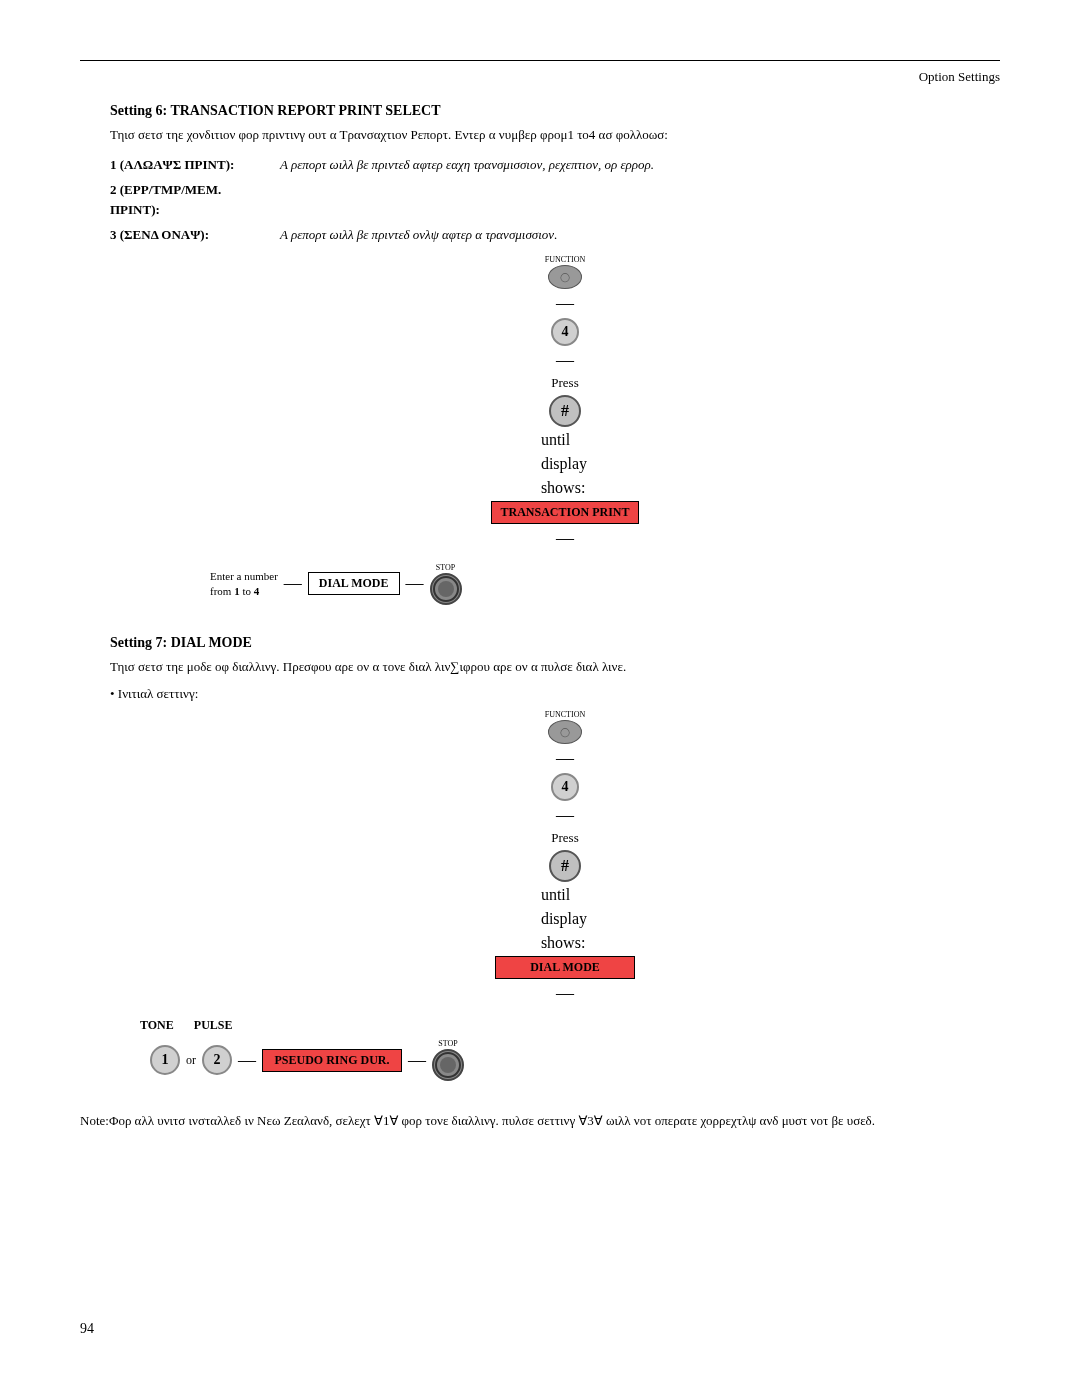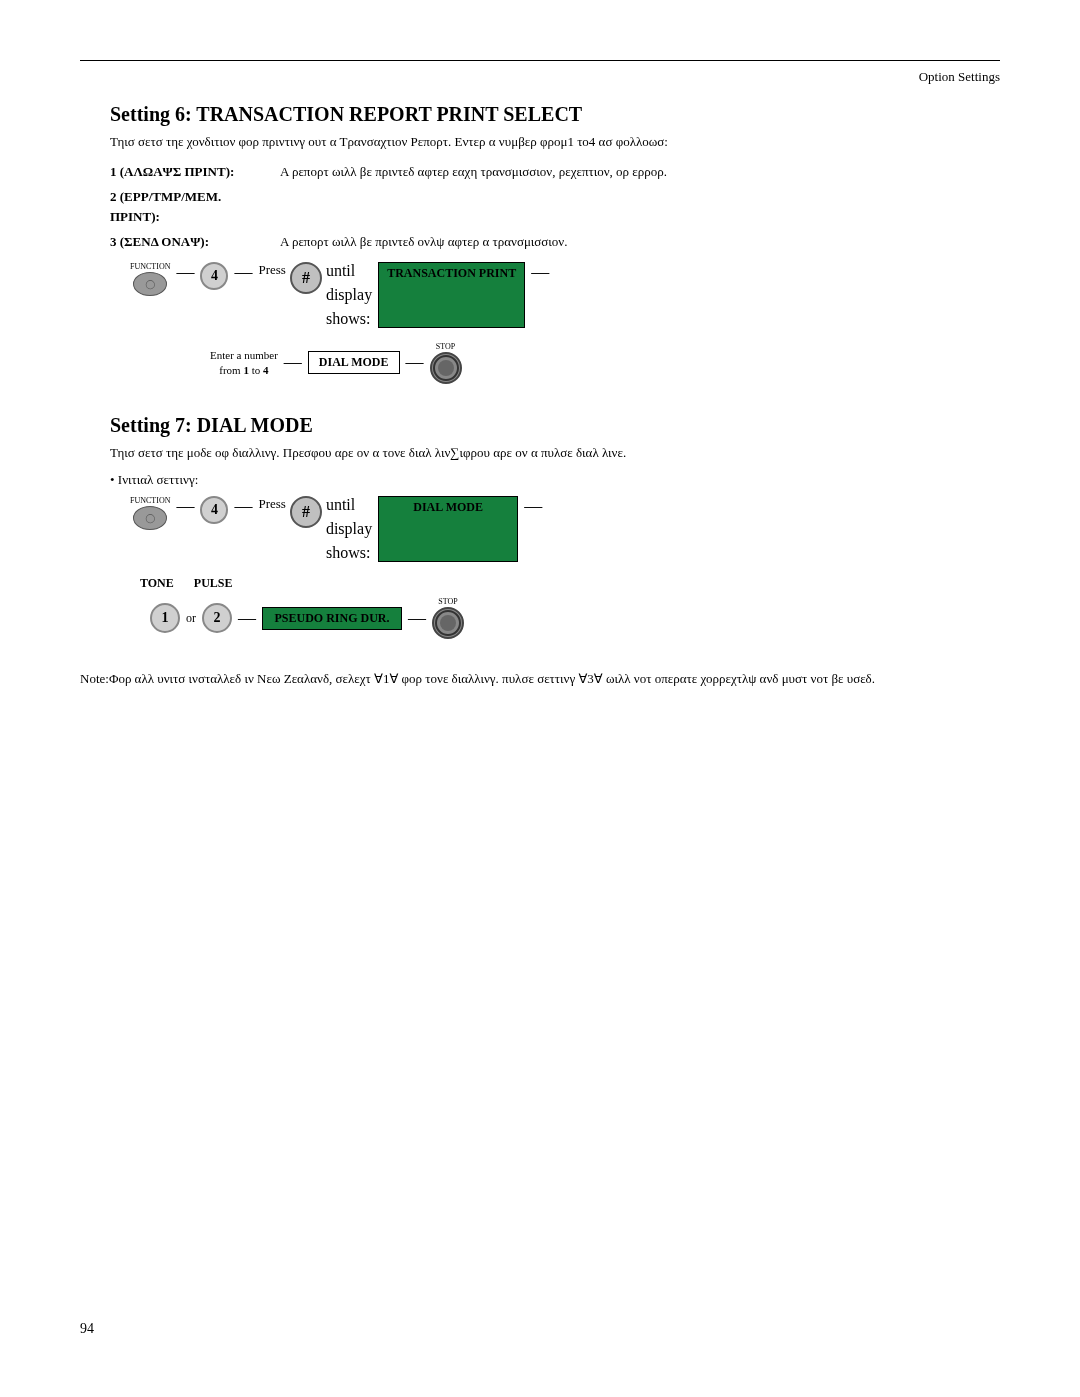--- a/index.html
+++ b/index.html
@@ -28,21 +28,21 @@
       margin-bottom: 18px;
       text-align: right;
     }
 
     .setting-block {
       margin-left: 30px;
       margin-bottom: 30px;
     }
 
     .setting-title {
-      font-size: 20px;
+      font-size: 14px;
       font-weight: bold;
       margin-bottom: 6px;
     }
 
     .setting-desc {
       font-size: 13px;
       margin-bottom: 10px;
       line-height: 1.5;
     }
 
@@ -59,35 +59,38 @@
     }
 
     .item-label {
       font-weight: bold;
       min-width: 170px;
       padding-right: 10px;
     }
 
     .item-desc {
       flex: 1;
+      font-style: italic;
     }
 
     .initial-setting {
       font-size: 13px;
       margin-bottom: 8px;
       display: flex;
       align-items: center;
     }
 
     
     .diagram {
       display: flex;
+      align-items: center;
       margin: 6px 0 14px 20px;
       flex-wrap: wrap;
       gap: 4px;
+      flex-direction: column;
     }
 
     .btn-oval-function {
       width: 34px;
       height: 24px;
       border-radius: 50%;
       background: #999;
       display: flex;
       align-items: center;
       justify-content: center;
@@ -145,39 +148,39 @@
       margin: 0 2px;
     }
 
     .display-box {
       border: 1px solid #000;
       padding: 3px 8px;
       font-size: 12px;
       font-weight: bold;
       min-width: 140px;
       text-align: center;
-      background: #15803d;
+      background: #ef4444;
     }
 
     .until-display {
       display: flex;
       flex-direction: column;
       align-items: flex-start;
       font-size: 16px;
       margin-right: 2px;
       gap: 6px;
     }
 
     .stop-wrapper {
       position: relative;
     }
 
     .enter-number-text {
       font-size: 11px;
-      text-align: center;
+      text-align: left;
       line-height: 1.3;
     }
 
     .diagram-second-row {
       display: flex;
       align-items: center;
       gap: 4px;
       margin-top: 8px;
       margin-left: 100px;
     }

